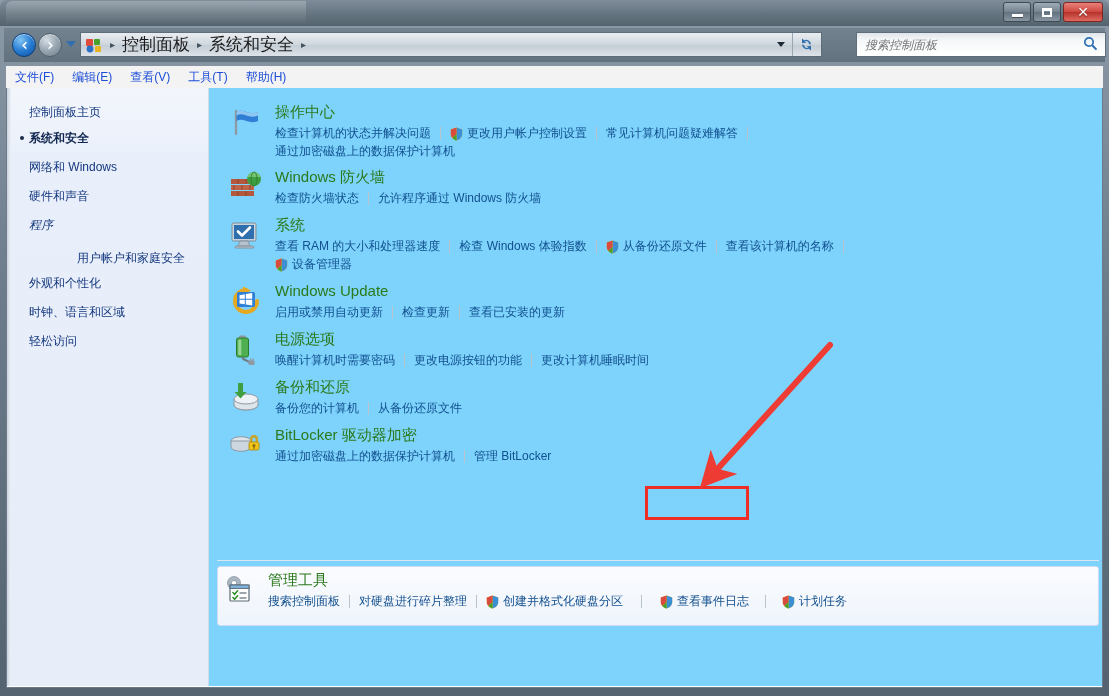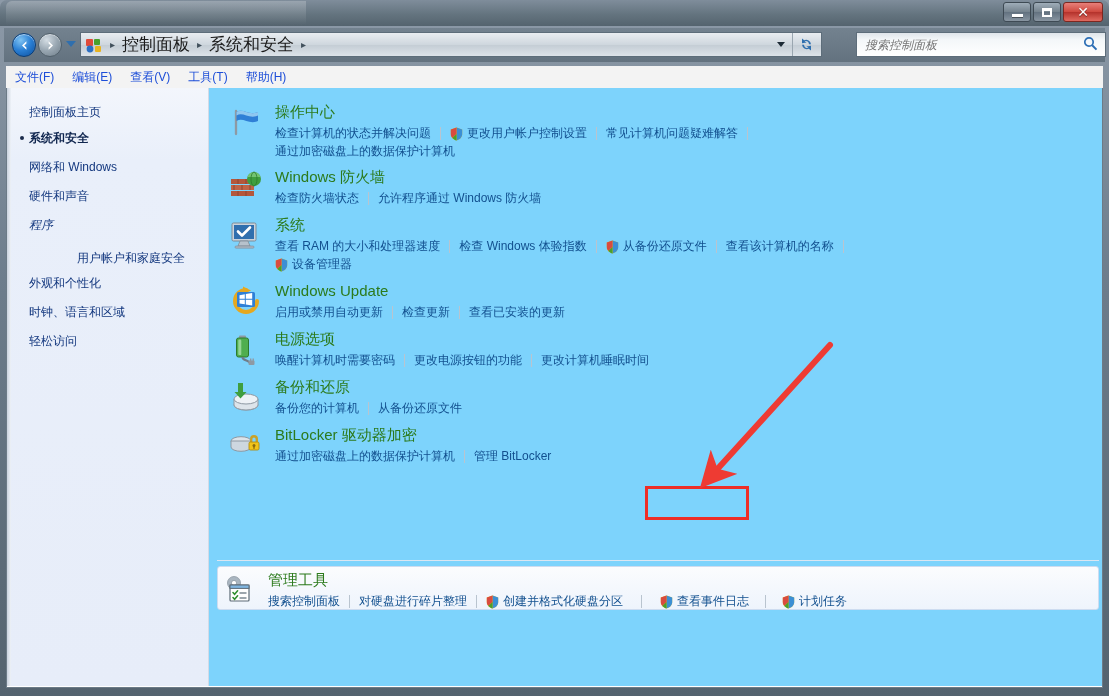--- a/index.html
+++ b/index.html
@@ -206,21 +206,21 @@
     display:inline-block; width: 1px; height: 13px; background: #b9c4cf;
     margin: 0 9px;
   }
   .shield {
     display:inline-block; width: 13px; height: 14px; margin-right: 4px;
     position: relative; flex: 0 0 auto;
   }
   .shield svg { display:block; }
 
   #admin-row {
-    position: absolute; left: 8px; top: 478px; width: 882px; height: 44px;
+    position: absolute; left: 8px; top: 478px; width: 882px; height: 60px;
     background: linear-gradient(180deg,#fbfcfe 0%, #eef4fc 100%);
     border: 1px solid #cddcf0;
     border-radius: 3px;
     box-sizing: border-box;
   }
   #admin-sep-top {
     position:absolute; left: 8px; top: 472px; width: 882px; height:1px;
     background: #dbe6f2;
   }
 

